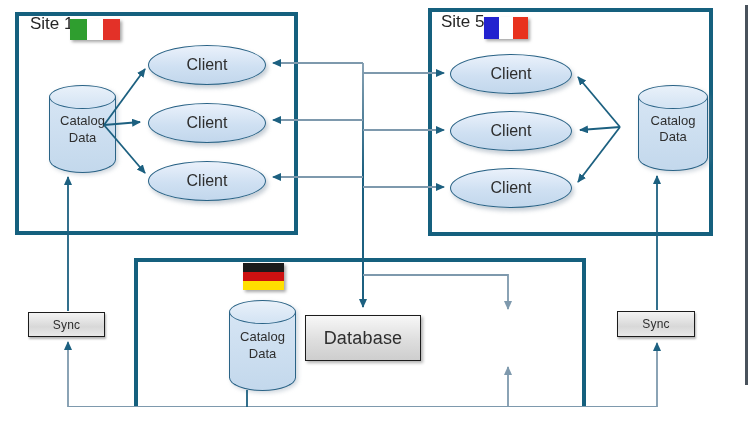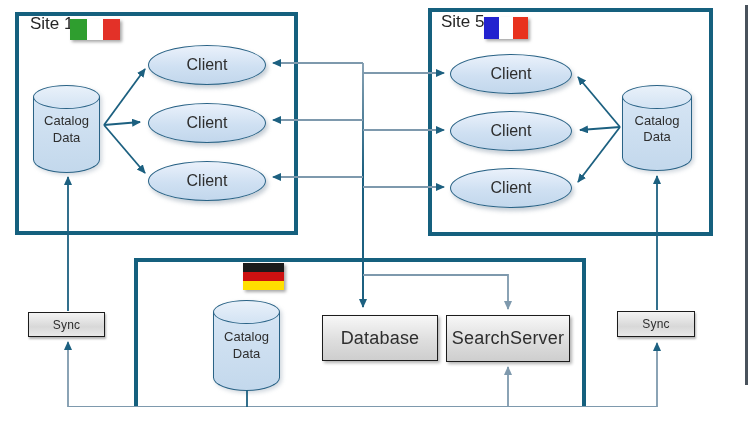--- a/index.html
+++ b/index.html
@@ -8,21 +8,21 @@
   .abs{position:absolute;box-sizing:border-box;}
   .siteBox{border:4px solid #15607e;background:transparent;}
   .sectionTitle{font-size:17px;color:#262626;white-space:nowrap;}
   .flag{display:flex;box-shadow:2px 2px 3px rgba(0,0,0,.35);}
   .flag span{flex:1;}
   .flag.horiz{flex-direction:column;}
   .ellipse{border-radius:50%;border:1.6px solid #2a6386;
            background:linear-gradient(180deg,#eaf1fb 0%,#cfe0f2 55%,#c2d7ec 100%);
            display:flex;align-items:center;justify-content:center;font-size:16px;
            box-shadow:2px 3px 4px rgba(110,130,150,.4);}
-  .cyl{filter:drop-shadow(2px 2px 2px rgba(120,140,160,.35));}
+  .cyl{filter:drop-shadow(2px 2px 2px rgba(120,140,160,.35));margin-left:16px;}
   .cyl .top{position:absolute;left:0;right:0;top:0;height:24px;border-radius:50%;
             background:linear-gradient(180deg,#e9f1fa,#d3e3f3);border:1.6px solid #2a6386;
             z-index:2;box-sizing:border-box;}
   .cyl .body{position:absolute;left:0;right:0;top:12px;bottom:0;
              background:linear-gradient(180deg,#d6e5f4,#c3d8ec);border:1.6px solid #2a6386;
              border-top:none;border-radius:0 0 52% 52% / 0 0 14px 14px;box-sizing:border-box;}
   .cyl .label{position:absolute;left:0;right:0;top:32%;text-align:center;font-size:13px;
               line-height:1.3;z-index:3;}
   .gbox{border:1.5px solid #1c1c1c;
         background:linear-gradient(180deg,#f7f7f7 0%,#dedede 55%,#cecece 100%);
@@ -90,25 +90,22 @@
     <div class="top"></div>
     <div class="body"></div>
     <div class="label">Catalog Data</div>
   </div>
   <div class="abs cyl" style="left:213px;top:300px;width:67px;height:91px;">
     <div class="top"></div>
     <div class="body"></div>
     <div class="label">Catalog Data</div>
   </div>
 
-  <div class="abs gbox" style="left:322px;top:315px;width:116px;height:46px;">
+  <div class="abs gbox" style="left:305px;top:315px;width:116px;height:46px;">
     <span>Database</span>
-  </div>
-  <div class="abs gbox" style="left:446px;top:315px;width:124px;height:47px;">
-    <span>SearchServer</span>
   </div>
 
   <div class="abs gbox sync" style="left:28px;top:312px;width:77px;height:25px;">
     <span>Sync</span>
   </div>
   <div class="abs gbox sync" style="left:617px;top:311px;width:78px;height:26px;">
     <span>Sync</span>
   </div>
 
   <div class="abs edgeLine" style="left:745px;top:5px;width:3px;height:380px;"></div>

